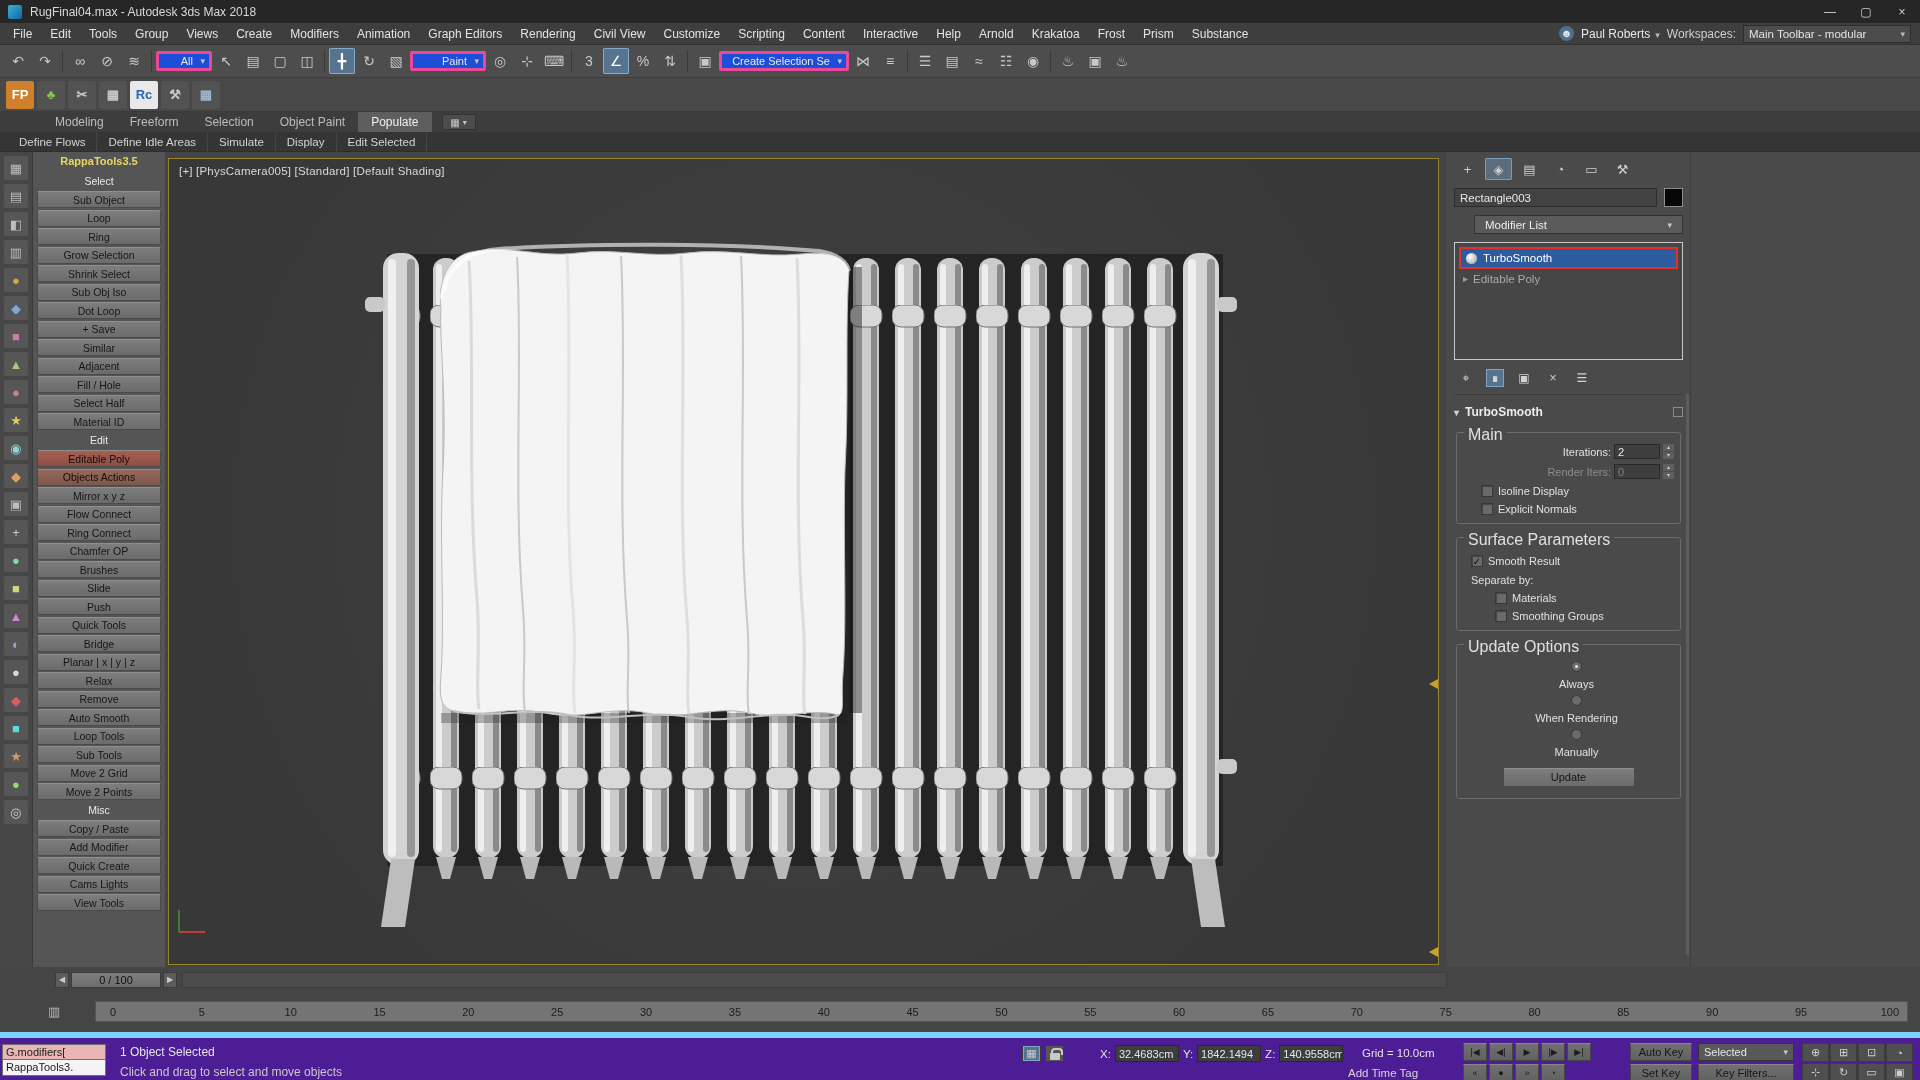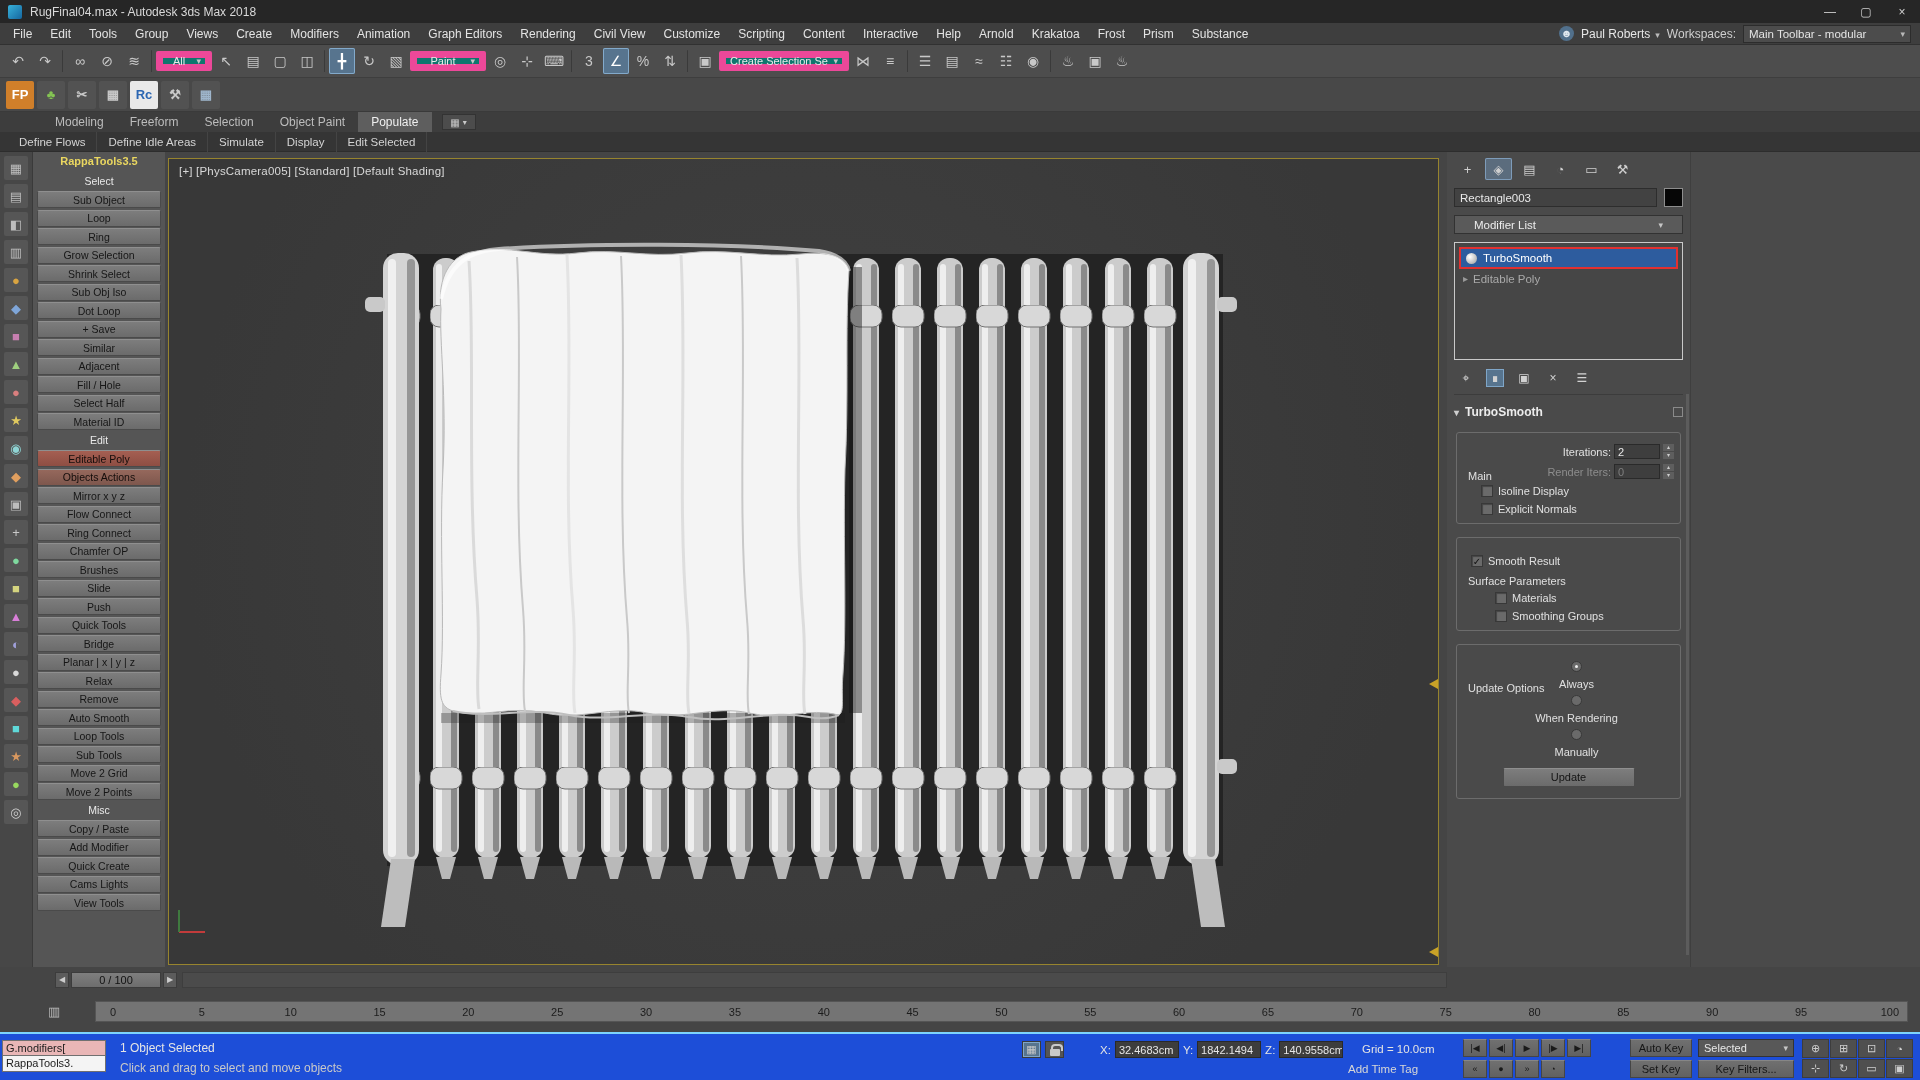--- a/index.html
+++ b/index.html
@@ -22,21 +22,21 @@
 .user-name::after{content:"▾";font-size:9px;color:#b9b9b9;margin-left:5px;}
 .ws-label{color:#cfcfcf;}
 .ws-select{width:168px;height:18px;background:#4c4c4c;border:1px solid #2c2c2c;display:flex;align-items:center;justify-content:space-between;padding:0 5px;font-size:11.5px;color:#e4e4e4;}
 .ws-select::after{content:"▾";font-size:9px;color:#b9b9b9;}
 
 
 #toolbar1{position:absolute;left:0;top:45px;width:1920px;height:33px;background:#4d4d4d;border-bottom:1px solid #3e3e3e;display:flex;align-items:center;padding:0 5px;gap:1px;}
 .tbicon{min-width:26px;height:26px;display:flex;align-items:center;justify-content:center;font-size:14px;color:#c8c8c8;border-radius:2px;}
 .tbicon.active{background:#57748e;box-shadow:inset 0 0 0 1px #83aacb;color:#fff;}
 .tbicon.sep{min-width:1px;width:1px;height:22px;background:#3a3a3a;margin:0 3px;font-size:0;}
-.tbicon.tbselect{background:#0f766e;border:7px solid #ec4899;height:20px;font-size:11px;padding:0 16px 0 6px;position:relative;justify-content:center;white-space:nowrap;color:#e8e8e8;}
+.tbicon.tbselect{background:#1d4ed8;border:3px solid #ec4899;height:20px;font-size:11px;padding:0 16px 0 6px;position:relative;justify-content:flex-end;white-space:nowrap;color:#e8e8e8;}
 .tbicon.tbselect::after{content:"▾";position:absolute;right:4px;font-size:9px;color:#c6c6c6;}
 
 
 #toolbar2{position:absolute;left:0;top:78px;width:1920px;height:34px;background:#484848;border-bottom:1px solid #3a3a3a;display:flex;align-items:center;padding:0 6px;gap:3px;}
 .plugicon{width:28px;height:28px;border-radius:2px;display:flex;align-items:center;justify-content:center;font-size:13px;font-weight:bold;color:#c9c9c9;background:#525252;}
 
 
 #ribbontabs{position:absolute;left:0;top:112px;width:1920px;height:20px;background:#3d3d3d;display:flex;align-items:center;padding-left:42px;}
 .ribtab{padding:0 13px;line-height:20px;color:#bcbcbc;font-size:12px;}
 .ribtab.active{background:#5e5e5e;color:#efefef;}
@@ -66,36 +66,36 @@
 #cmdgap{width:8px;background:#454545;flex:none;}
 #cmdpanel{width:243px;background:#4a4a4a;padding:6px 7px 0;position:relative;flex:none;font-size:11px;}
 #cmdrest{flex:1;background:#4a4a4a;border-left:1px solid #3f3f3f;}
 
 .cmd-tabs{display:flex;gap:4px;}
 .cmdtab{width:27px;height:22px;display:flex;align-items:center;justify-content:center;font-size:13px;color:#d0d0d0;border-radius:2px;}
 .cmdtab.active{background:#5b6c7d;box-shadow:inset 0 0 0 1px #7e9cba;}
 .obj-row{display:flex;align-items:center;margin-top:8px;gap:7px;}
 .obj-name{flex:1;height:19px;background:#424242;border:1px solid #2d2d2d;color:#e8e8e8;font-size:11.5px;display:flex;align-items:center;padding-left:5px;}
 .color-swatch{width:19px;height:19px;background:#060606;border:1px solid #8d8d8d;flex:none;}
-.modlist{margin-top:8px;height:19px;background:#5a5a5a;border:1px solid #323232;display:flex;align-items:center;justify-content:space-between;padding:0 19px;font-size:11.5px;color:#ececec;}
+.modlist{margin-top:8px;height:19px;background:#5a5a5a;border:1px solid #323232;display:flex;align-items:center;justify-content:space-between;padding:0 10px;font-size:11.5px;color:#ececec;margin-left:20px;}
 .modlist::after{content:"▾";font-size:9px;color:#c6c6c6;}
 .stackbox{margin-top:8px;height:118px;border:1px solid #c9c9c9;background:#464646;padding:4px 3px;}
 .stack-sel{height:18px;background:#2d5c9e;display:flex;align-items:center;gap:6px;color:#fff;font-size:11.5px;padding:0 5px;outline:2px solid #e23030;margin:2px 3px 3px;}
 .bulb{width:11px;height:11px;border-radius:50%;background:radial-gradient(circle at 35% 35%,#ffffff,#9a9a9a);flex:none;}
 .stack-dim{height:17px;display:flex;align-items:center;gap:5px;color:#a9a9a9;font-size:11.5px;padding:0 5px;}
 .stack-dim::before{content:"▸";font-size:10px;color:#9a9a9a;}
 .stack-tools{display:flex;align-items:center;gap:11px;margin-top:9px;padding:0 3px 7px;border-bottom:1px solid #3c3c3c;}
 .stool{width:18px;height:18px;display:flex;align-items:center;justify-content:center;font-size:12px;color:#d2d2d2;}
 .stool.active{background:#57748e;box-shadow:inset 0 0 0 1px #7fa6c8;}
 .rollout{margin-top:10px;}
 .roll-head{display:flex;align-items:center;gap:6px;font-size:12px;font-weight:bold;color:#ececec;}
 .roll-head::before{content:"▾";font-size:10px;color:#cfcfcf;}
 .roll-pin{margin-left:auto;width:10px;height:10px;border:1px solid #8a8a8a;}
 .groupbox{position:relative;border:1px solid #6c6c6c;border-radius:3px;margin:13px 2px 0;padding:11px 6px 8px;}
-.grouplabel{position:absolute;top:-7px;left:7px;background:#4a4a4a;padding:0 4px;color:#e0e0e0;font-size:11px;margin-top:44px;}
+.grouplabel{position:absolute;top:-7px;left:7px;background:#4a4a4a;padding:0 4px;color:#e0e0e0;font-size:16px;}
 .spin-row{display:flex;align-items:center;justify-content:flex-end;gap:3px;margin-bottom:5px;}
 .spin-label{color:#e0e0e0;}
 .spin-val{width:46px;height:15px;background:#3e3e3e;border:1px solid #2a2a2a;color:#e8e8e8;display:flex;align-items:center;padding-left:3px;}
 .spinner{display:flex;flex-direction:column;gap:1px;}
 .spinner span{width:11px;height:7px;background:#5e5e5e;font-size:6px;line-height:7px;text-align:center;color:#ccc;}
 .spin-row.disabled .spin-label{color:#8d8d8d;}
 .spin-row.disabled .spin-val{color:#7f7f7f;}
 .cbrow{display:flex;align-items:flex-start;gap:5px;margin:6px 0 0 10px;}
 .cbrow.center{margin-left:18px;}
 .cbrow.indent{margin-left:32px;}
@@ -114,21 +114,21 @@
 .ts-btn{width:14px;height:16px;background:#5c5c5c;border:1px solid #3c3c3c;color:#ccc;font-size:8px;display:flex;align-items:center;justify-content:center;flex:none;}
 .ts-handle{width:90px;height:16px;background:linear-gradient(#7e7e7e,#6d6d6d);border:1px solid #3c3c3c;color:#111;font-size:11px;display:flex;align-items:center;justify-content:center;flex:none;}
 .ts-track{flex:1;height:16px;margin-left:3px;background:#4b4b4b;border:1px solid #3e3e3e;}
 
 #ruler{position:absolute;left:0;top:992px;width:1920px;height:40px;background:#454545;}
 .ruler-cfg{position:absolute;left:48px;top:12px;font-size:13px;color:#b9b9b9;}
 .ruler-bar{position:absolute;left:95px;right:12px;top:9px;height:21px;background:#747474;border:1px solid #555;display:flex;justify-content:space-between;align-items:center;padding:0 6px;}
 .rtick{width:22px;text-align:center;font-size:11px;color:#1c1c1c;}
 
 
-#statusbar{position:absolute;left:0;top:1032px;width:1920px;height:48px;background:#1d4ed8;border-top:2px solid #7dd3fc;}
+#statusbar{position:absolute;left:0;top:1032px;width:1920px;height:48px;background:#4c1d95;border-top:6px solid #7dd3fc;}
 .listener{position:absolute;left:2px;top:6px;width:104px;}
 .lst-pink{height:16px;background:#e9b6b6;color:#1c1c1c;font-size:11px;padding:1px 3px;border:1px solid #707070;overflow:hidden;white-space:nowrap;}
 .lst-white{height:16px;background:#f4f4f4;color:#1c1c1c;font-size:11px;padding:1px 3px;border:1px solid #707070;border-top:none;overflow:hidden;white-space:nowrap;}
 .sel-status{position:absolute;left:120px;top:7px;color:#e5e5e5;}
 .prompt{position:absolute;left:120px;top:27px;color:#c9c9c9;}
 .mini-icons{position:absolute;left:1022px;top:7px;display:flex;gap:4px;}
 .mini{width:19px;height:17px;background:#555;border:1px solid #3a3a3a;display:flex;align-items:center;justify-content:center;font-size:11px;color:#c9c9c9;}
 .mini.active{background:#57748e;box-shadow:inset 0 0 0 1px #7fa6c8;}
 .lockicon{position:relative;width:10px;height:7px;background:#c9c9c9;border-radius:1px;margin-top:5px;}
 .lockicon::before{content:"";position:absolute;top:-5px;left:1px;width:8px;height:5px;border:2px solid #c9c9c9;border-bottom:none;border-radius:4px 4px 0 0;}

